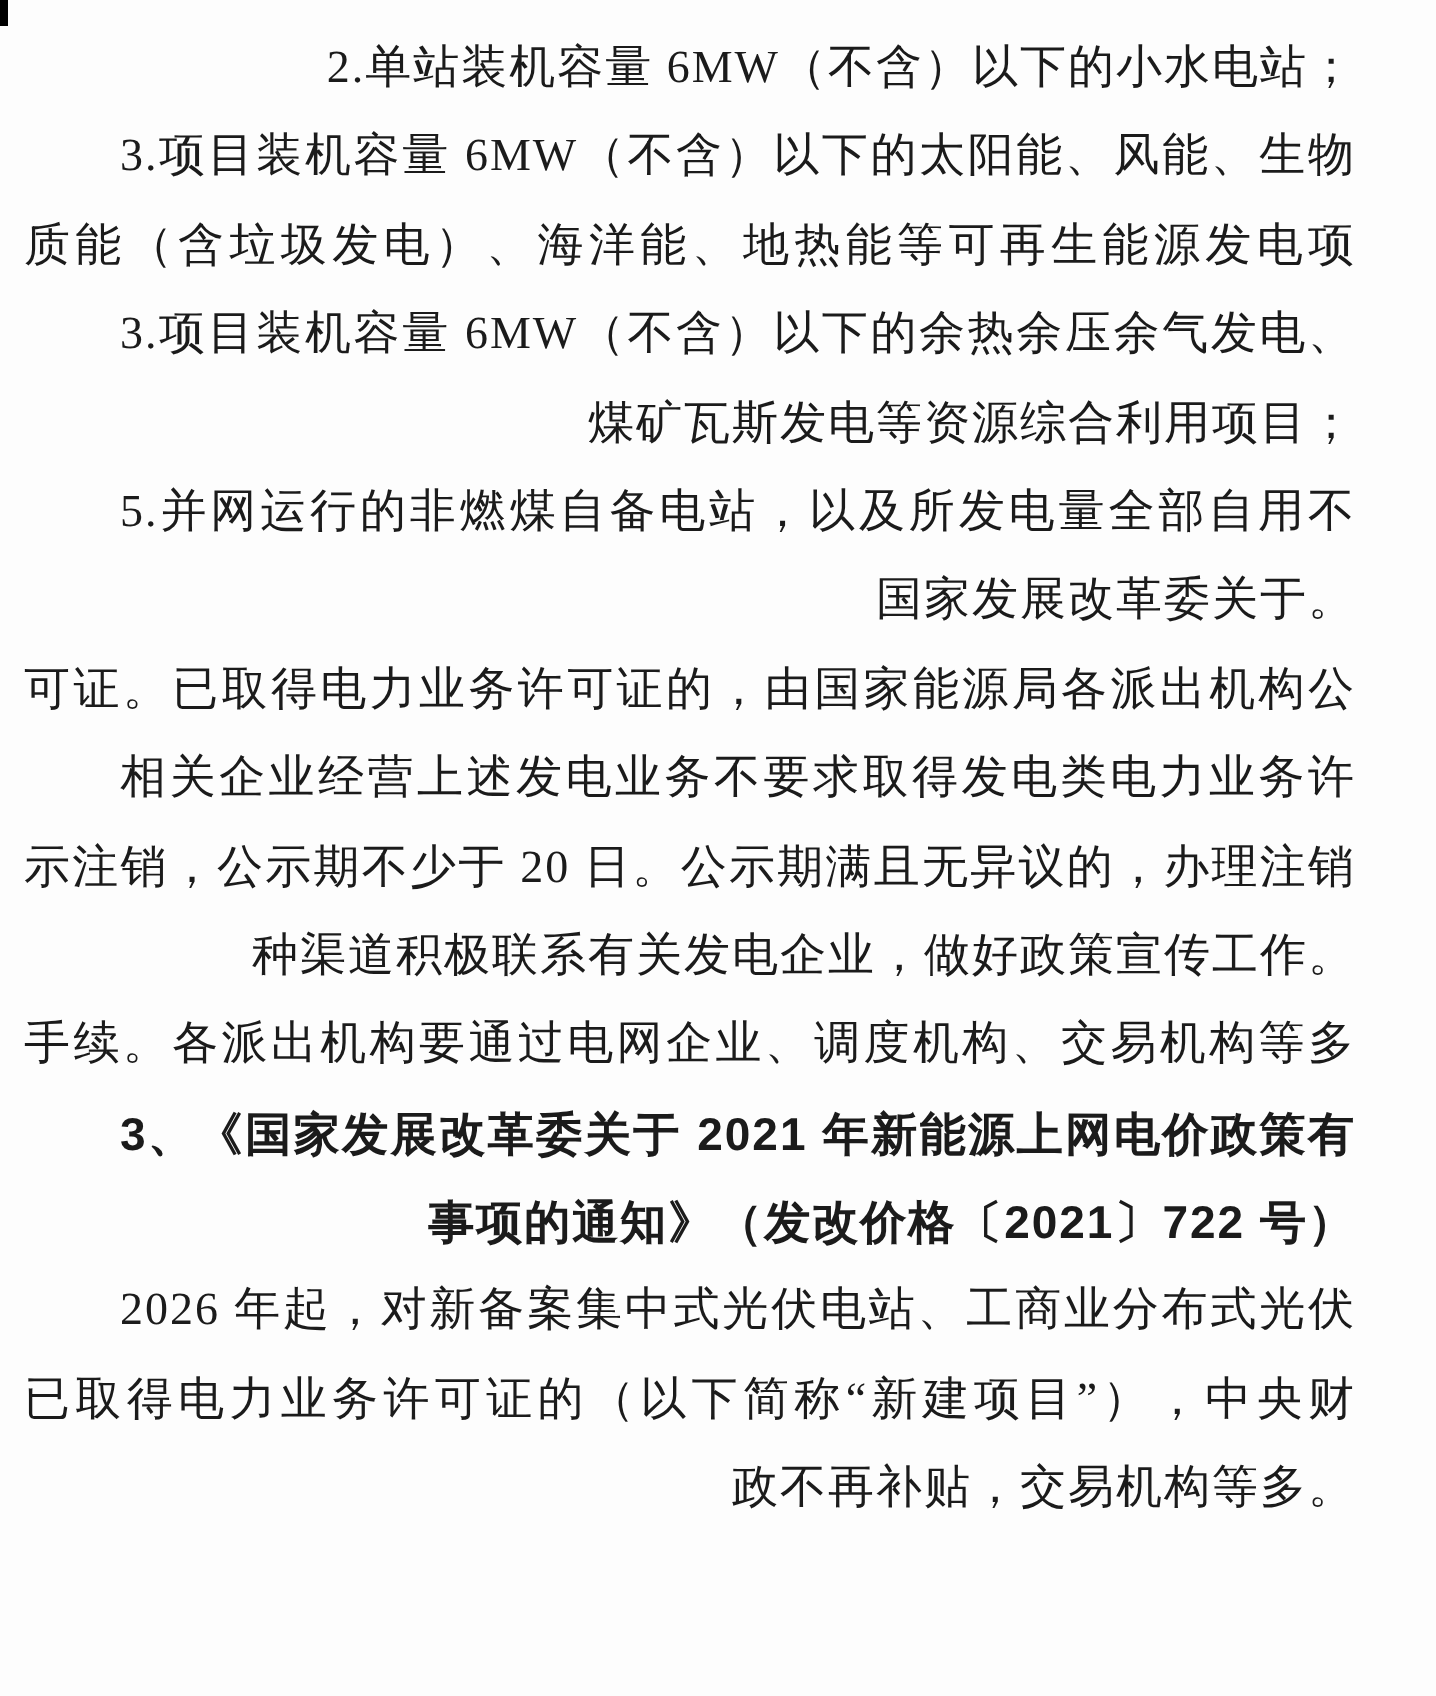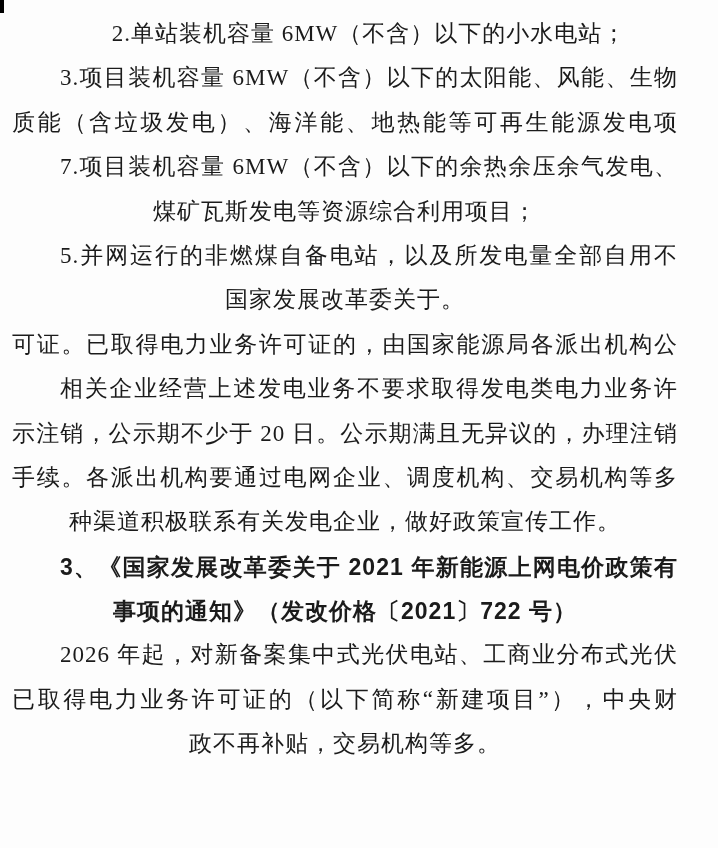--- a/index.html
+++ b/index.html
@@ -34,21 +34,21 @@
     margin: 0;
     padding: 0;
   }
   .line {
     height: 44.4px;
     line-height: 44.4px;
     font-size: 23px;
     letter-spacing: 1px;
     overflow: hidden;
     white-space: nowrap;
-    text-align: center;
+    text-align: right;
   }
   .line.justify {
     white-space: normal;
     text-align: justify;
     text-align-last: justify;
     text-justify: inter-character;
   }
   .line.indent {
     padding-left: 48px;
   }
@@ -65,33 +65,33 @@
   <div class="scan-mark"></div>
   <div class="content">
       <div class="paragraph">
         <div class="line indent">2.单站装机容量 6MW（不含）以下的小水电站；</div>
       </div>
       <div class="paragraph">
         <div class="line justify indent">3.项目装机容量 6MW（不含）以下的太阳能、风能、生物</div>
         <div class="line justify">质能（含垃圾发电）、海洋能、地热能等可再生能源发电项目；</div>
       </div>
       <div class="paragraph">
-        <div class="line justify indent">7.项目装机容量 6MW（不含）以下的余热余压余气发电、</div>
+        <div class="line justify indent">3.项目装机容量 6MW（不含）以下的余热余压余气发电、</div>
         <div class="line">煤矿瓦斯发电等资源综合利用项目；</div>
       </div>
       <div class="paragraph">
         <div class="line justify indent">5.并网运行的非燃煤自备电站，以及所发电量全部自用不上</div>
         <div class="line">国家发展改革委关于。</div>
       </div>
       <div class="paragraph">
         <div class="line justify">可证。已取得电力业务许可证的，由国家能源局各派出机构公</div>
         <div class="line justify indent">相关企业经营上述发电业务不要求取得发电类电力业务许</div>
         <div class="line justify">示注销，公示期不少于 20 日。公示期满且无异议的，办理注销</div>
+        <div class="line">种渠道积极联系有关发电企业，做好政策宣传工作。</div>
         <div class="line justify">手续。各派出机构要通过电网企业、调度机构、交易机构等多</div>
-        <div class="line">种渠道积极联系有关发电企业，做好政策宣传工作。</div>
       </div>
       <div class="paragraph">
         <div class="line justify bold indent">3、《国家发展改革委关于 2021 年新能源上网电价政策有关</div>
         <div class="line bold">事项的通知》（发改价格〔2021〕722 号）</div>
       </div>
       <div class="paragraph">
         <div class="line justify indent">2026 年起，对新备案集中式光伏电站、工商业分布式光伏</div>
         <div class="line justify">已取得电力业务许可证的（以下简称“新建项目”），中央财</div>
         <div class="line">政不再补贴，交易机构等多。</div>
       </div>

